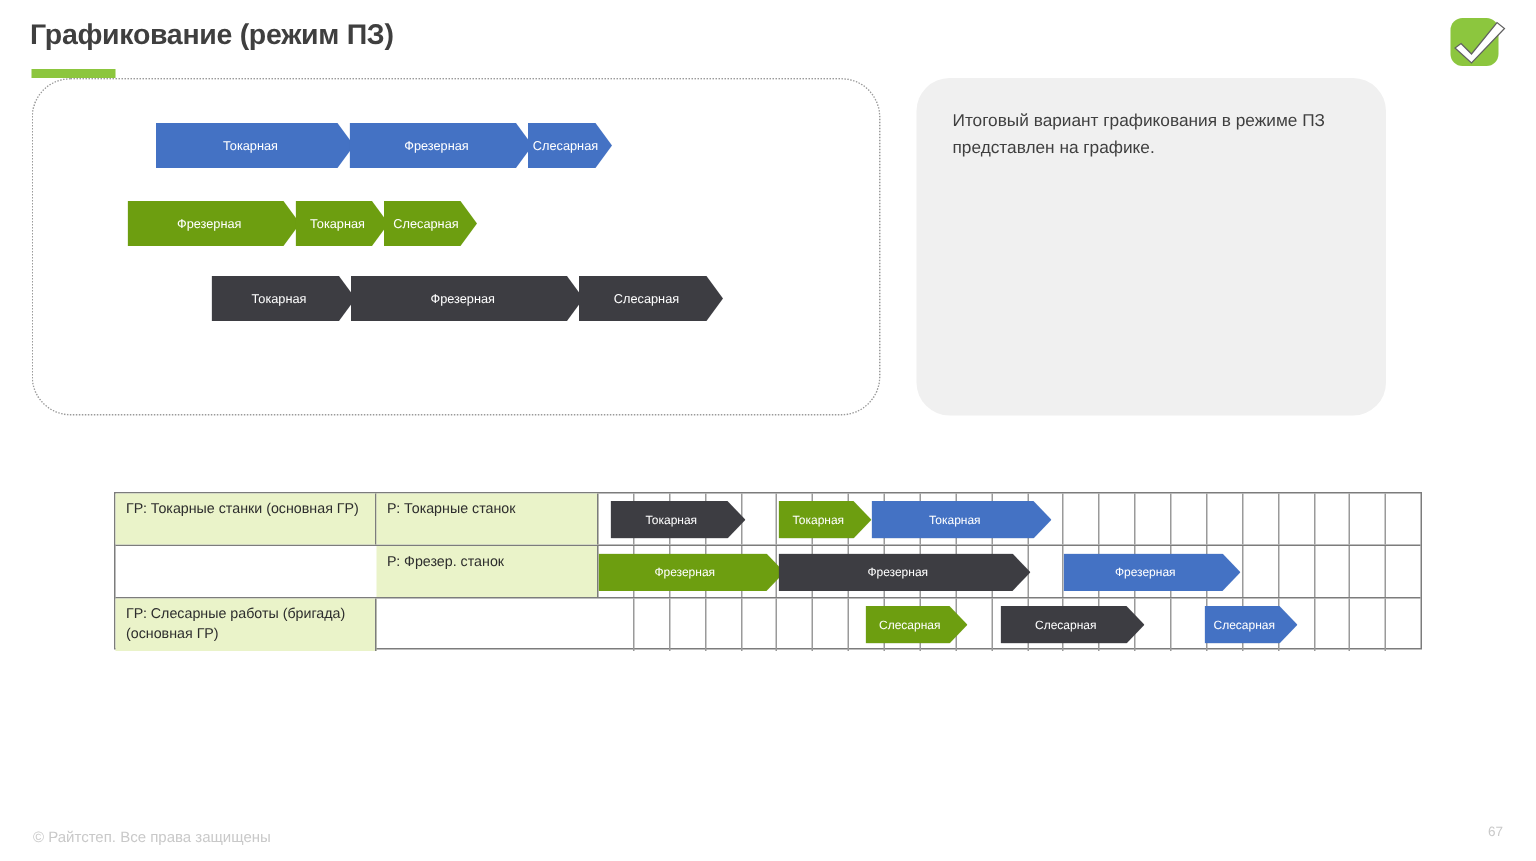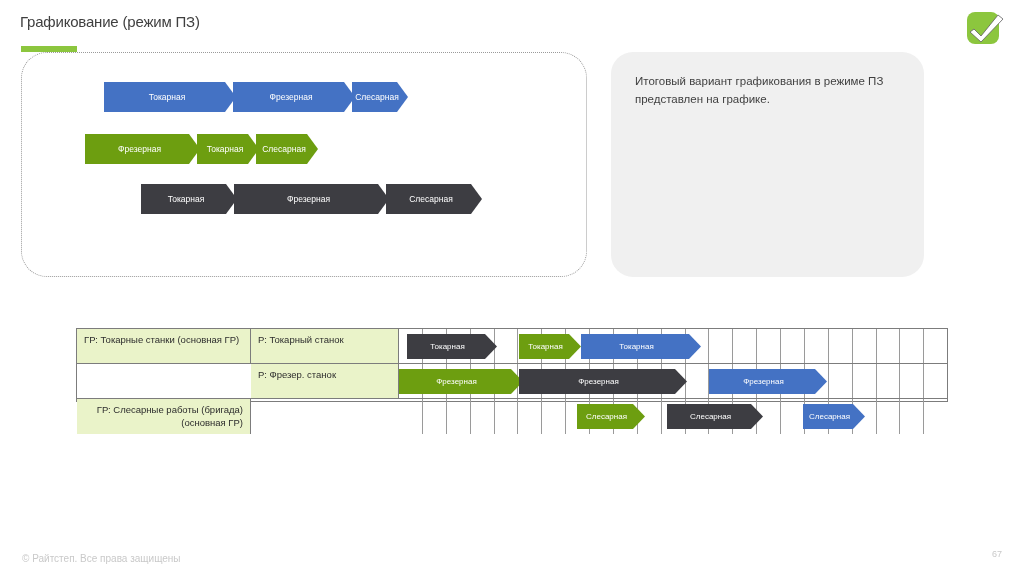--- a/index.html
+++ b/index.html
@@ -11,22 +11,22 @@
     position: relative;
     overflow: hidden;
     font-family: "Liberation Sans", "DejaVu Sans", sans-serif;
     color: #404040;
   }
 
   
   .slide-title {
     position: absolute;
     left: 20px; top: 13px;
-    font-size: 15px;
-    font-weight: normal;
+    font-size: 19px;
+    font-weight: bold;
     color: #3f3f3f;
     letter-spacing: -0.2px;
     white-space: nowrap;
   }
   .title-accent {
     position: absolute;
     left: 21px; top: 46px;
     width: 56px; height: 6px;
     background: #8cc63e;
   }
@@ -80,33 +80,33 @@
   .chev-green { background: #6d9e10; }
   .chev-dark  { background: #3d3d42; }
   .chev-shape {
     clip-path: polygon(0 0, calc(100% - 11px) 0, 100% 50%, calc(100% - 11px) 100%, 0 100%);
   }
 
   
   .gantt {
     position: absolute;
     left: 76px; top: 328px;
-    width: 872px; height: 74px;
+    width: 872px; height: 105px;
     border: 1px solid #7c7c7c;
     box-sizing: border-box;
     background: #ffffff;
   }
   .gantt-rows { position: absolute; inset: 0; }
   .g-row {
     position: absolute;
     left: 0; width: 100%; height: 35px;
     box-sizing: border-box;
     border-bottom: 1px solid #7c7c7c;
   }
-  .g-row.last { border-bottom: none; text-align: right; }
+  .g-row.last { border-bottom: none; }
   .g-cell-a, .g-cell-b {
     position: absolute;
     top: 0; height: 100%;
     background: #eaf3c9;
     box-sizing: border-box;
     border-right: 1px solid #7c7c7c;
     padding: 5px 7px 0 7px;
     font-size: 9.5px;
     line-height: 1.35;
     color: #2d2d2d;
@@ -219,21 +219,21 @@
 </div>
 
 <div class="panel-right">
   <div class="panel-right-text">Итоговый вариант графикования в режиме ПЗ представлен на графике.</div>
 </div>
 
 <div class="gantt">
   <div class="gantt-rows" id="gantt-rows">
       <div class="g-row" style="top: 0px;">
         <div class="g-cell-a">ГР: Токарные станки (основная ГР)</div>
-        <div class="g-cell-b">Р: Токарный станок</div>
+        <div class="g-cell-b">Р: Токарные станок</div>
         <div class="g-grid">
           <i></i>
           <i></i>
           <i></i>
           <i></i>
           <i></i>
           <i></i>
           <i></i>
           <i></i>
           <i></i>

